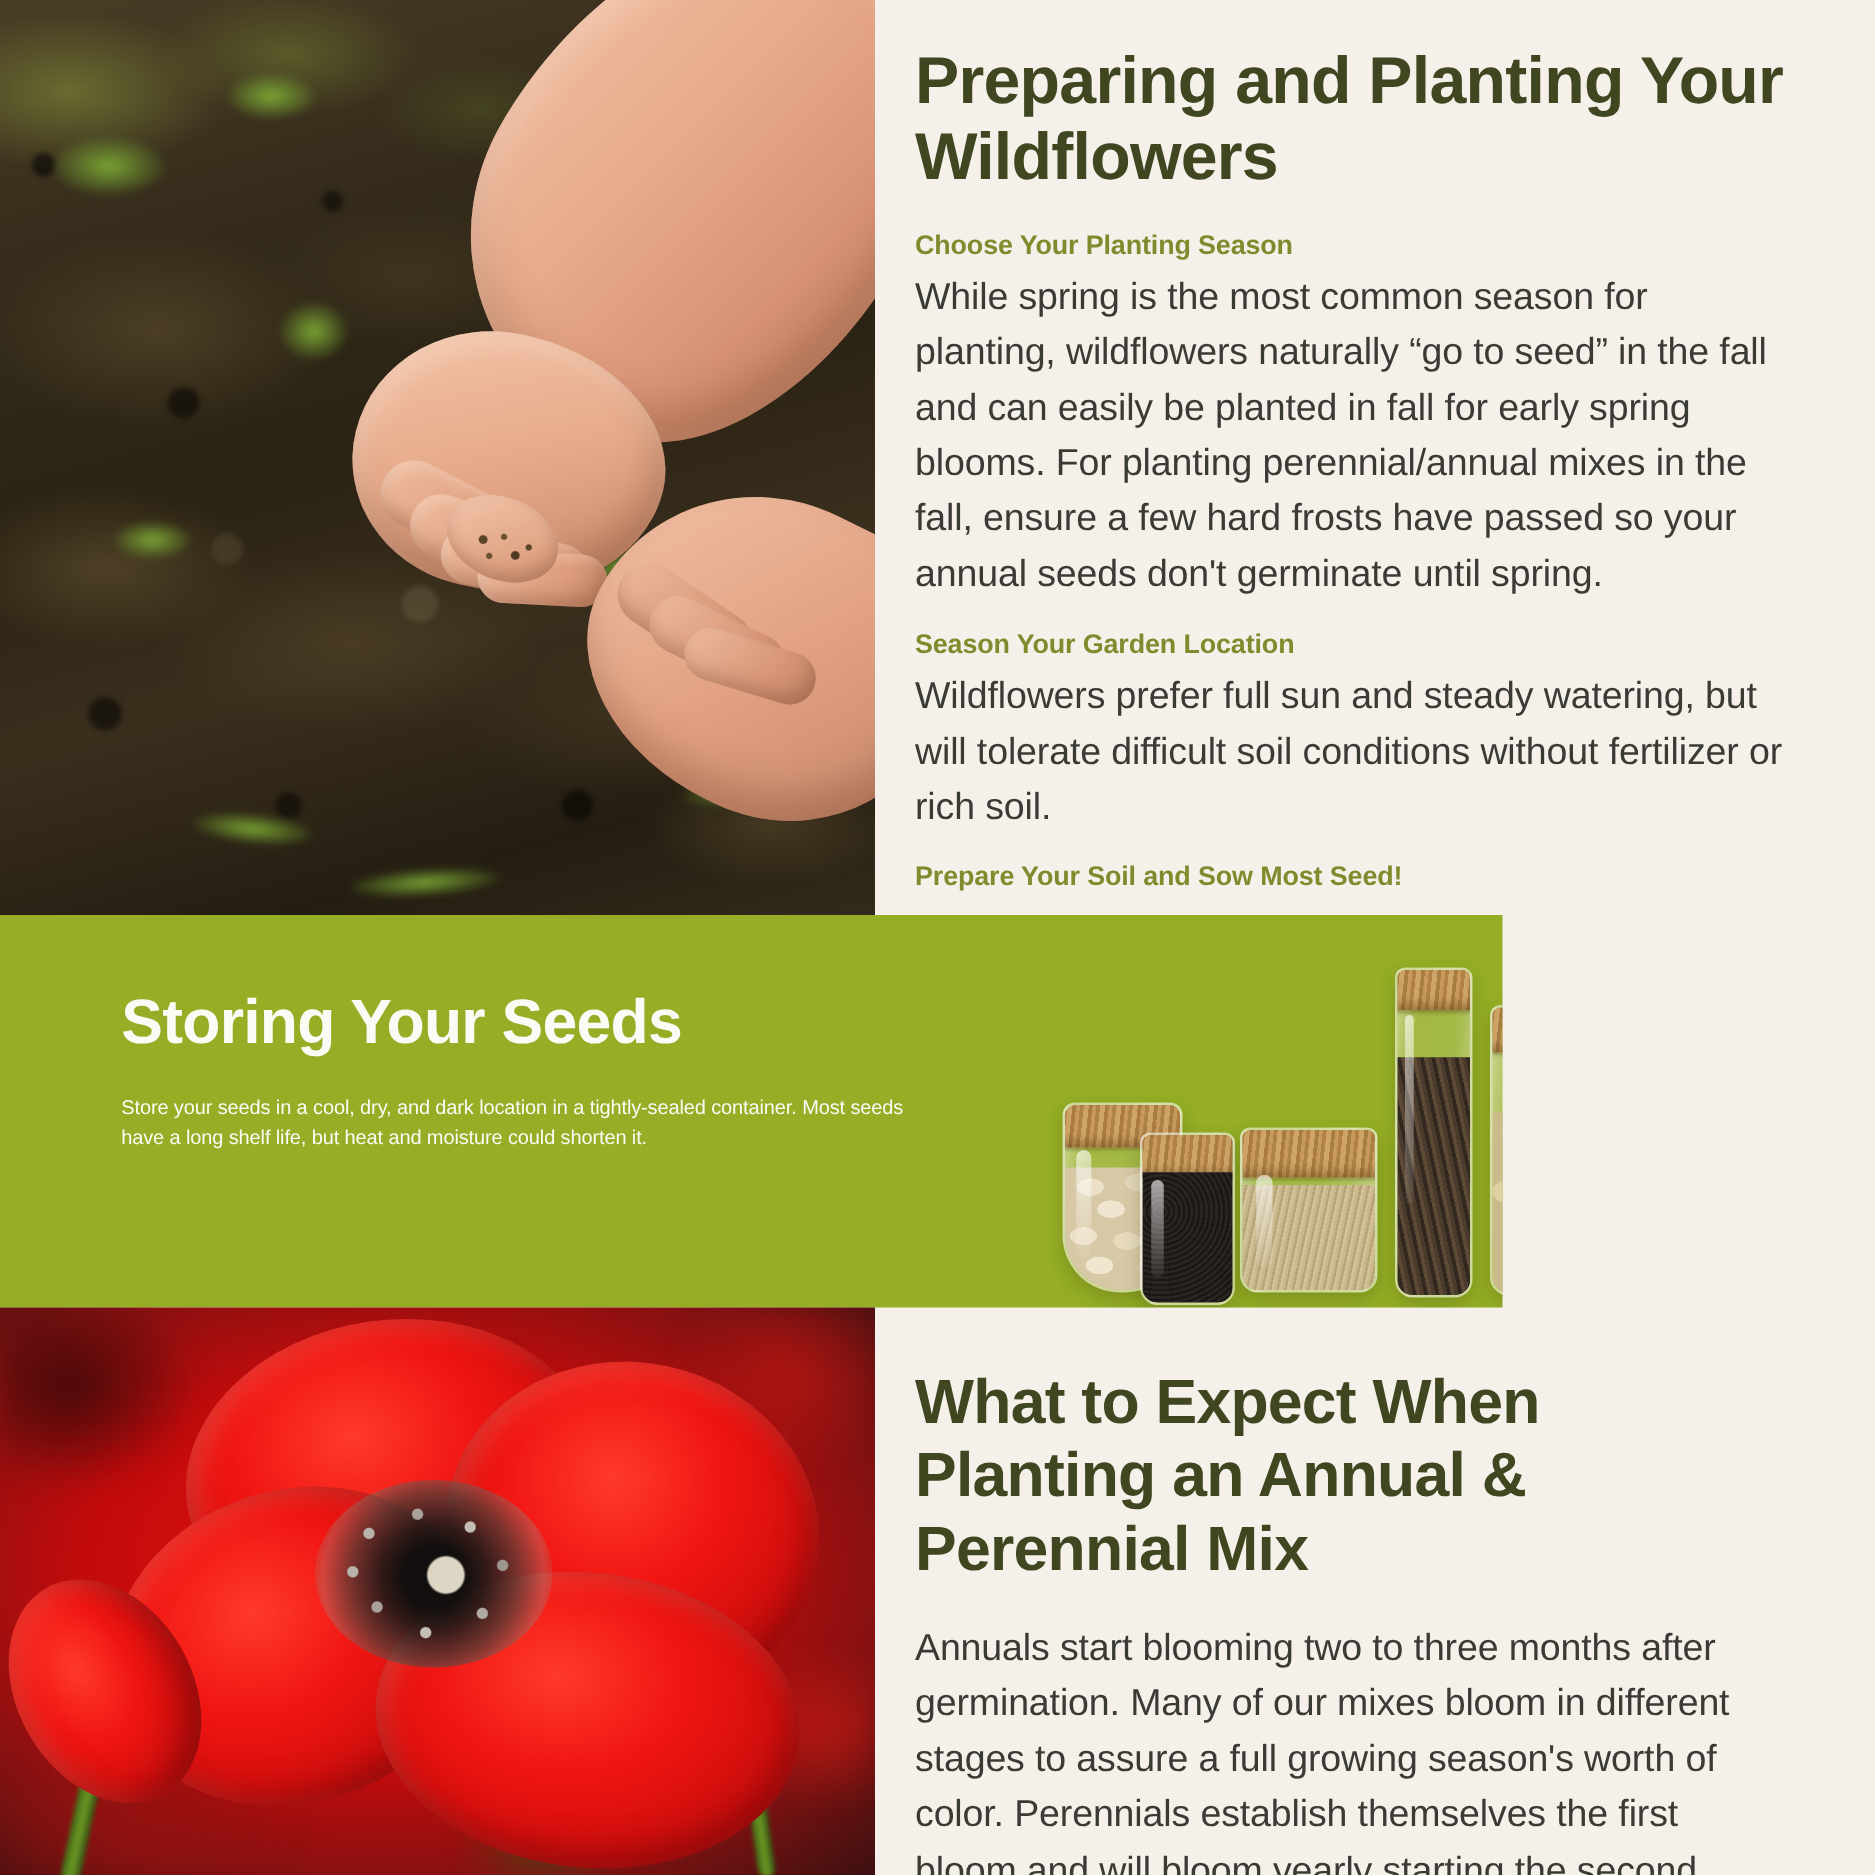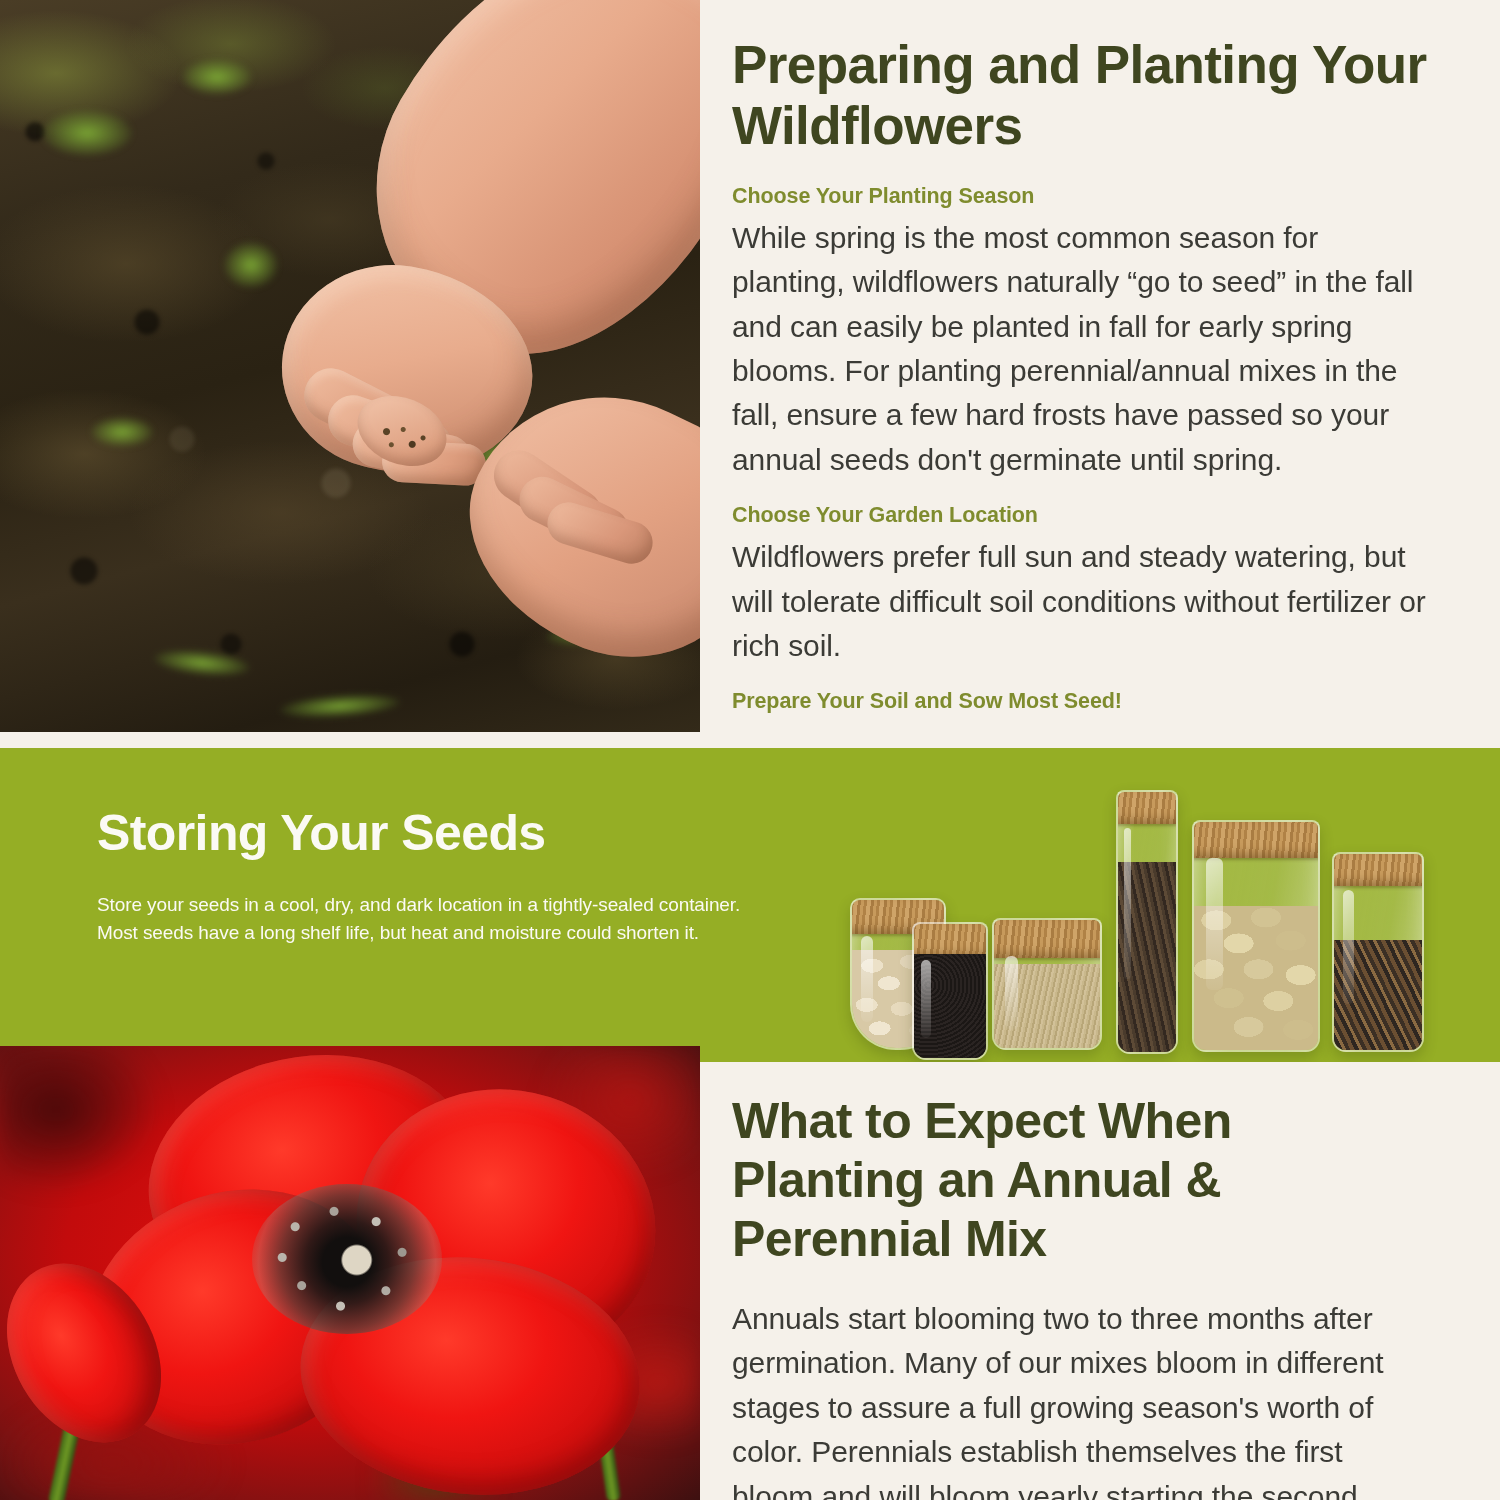--- a/index.html
+++ b/index.html
@@ -183,41 +183,40 @@
     color: #3B3B36;
     letter-spacing: -0.1px;
   }
   .blk { margin-bottom: 20px; }
   .blk:last-child { margin-bottom: 0; }
 
   
   .row-band {
     position: absolute;
     left: 0; top: 732px;
-    width: 1500px;
+    width: 1202px;
     height: 314px;
     background: #95AE25;
     overflow: hidden;
-    margin-top: 16px;
   }
   .band-text {
     position: absolute;
     left: 97px; top: 58px;
     width: 650px;
   }
   .h-band {
     font-weight: 700;
     font-size: 50px;
     line-height: 1.1;
     letter-spacing: -0.6px;
     color: #FBFAF4;
     margin-bottom: 30px;
   }
   .band-p {
-    font-size: 19px;
+    font-size: 16px;
     line-height: 1.48;
     color: #FBFAF4;
     letter-spacing: -0.1px;
   }
 
   
   .jars {
     position: absolute;
     left: 840px; top: 18px;
     width: 620px;
@@ -423,21 +422,21 @@
 
     <div class="text-top">
       <div class="h-main">Preparing and Planting Your Wildflowers</div>
 
       <div class="blk">
         <div class="h-sub">Choose Your Planting Season</div>
         <div class="body-p">While spring is the most common season for planting, wildflowers naturally “go to seed” in the fall and can easily be planted in fall for early spring blooms. For planting perennial/annual mixes in the fall, ensure a few hard frosts have passed so your annual seeds don't germinate until spring.</div>
       </div>
 
       <div class="blk">
-        <div class="h-sub">Choose Your Garden Location</div>
+        <div class="h-sub">Season Your Garden Location</div>
         <div class="body-p">Wildflowers prefer full sun and steady watering, but will tolerate difficult soil conditions without fertilizer or rich soil.</div>
       </div>
 
       <div class="blk">
         <div class="h-sub">Prepare Your Soil and Sow Most Seed!</div>
       </div>
     </div>
   </div>
 
   <div class="row-band">

